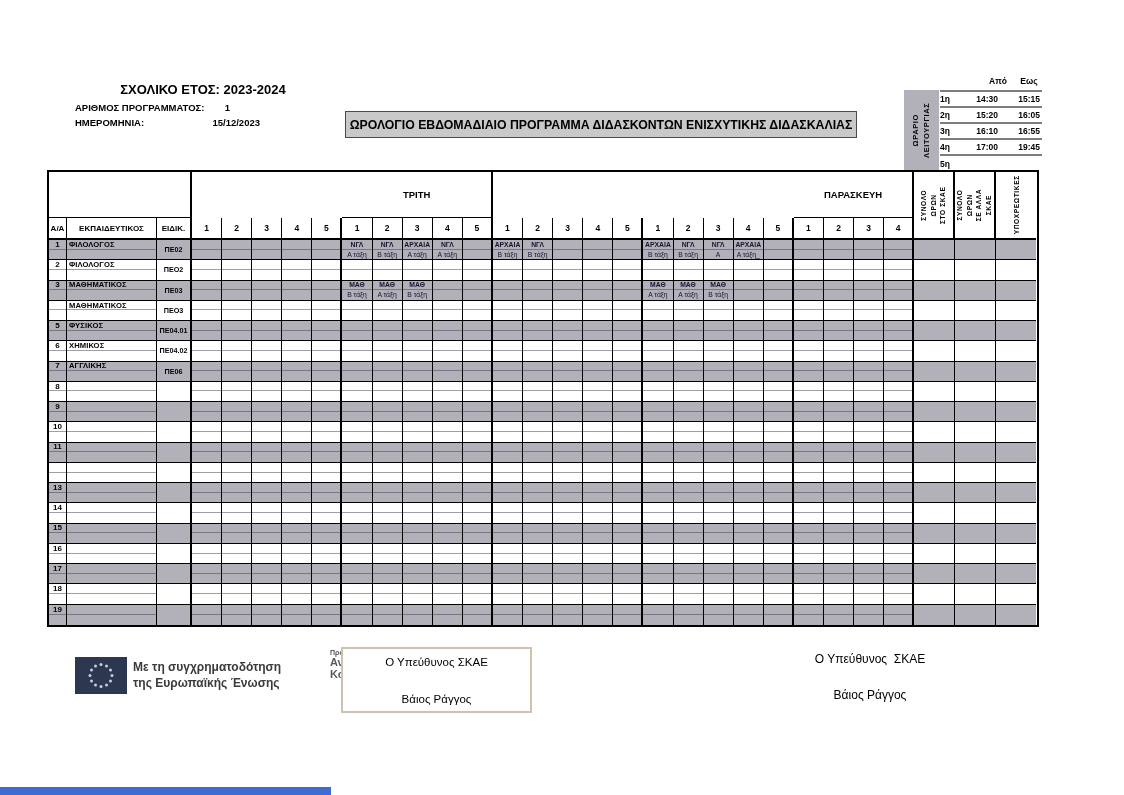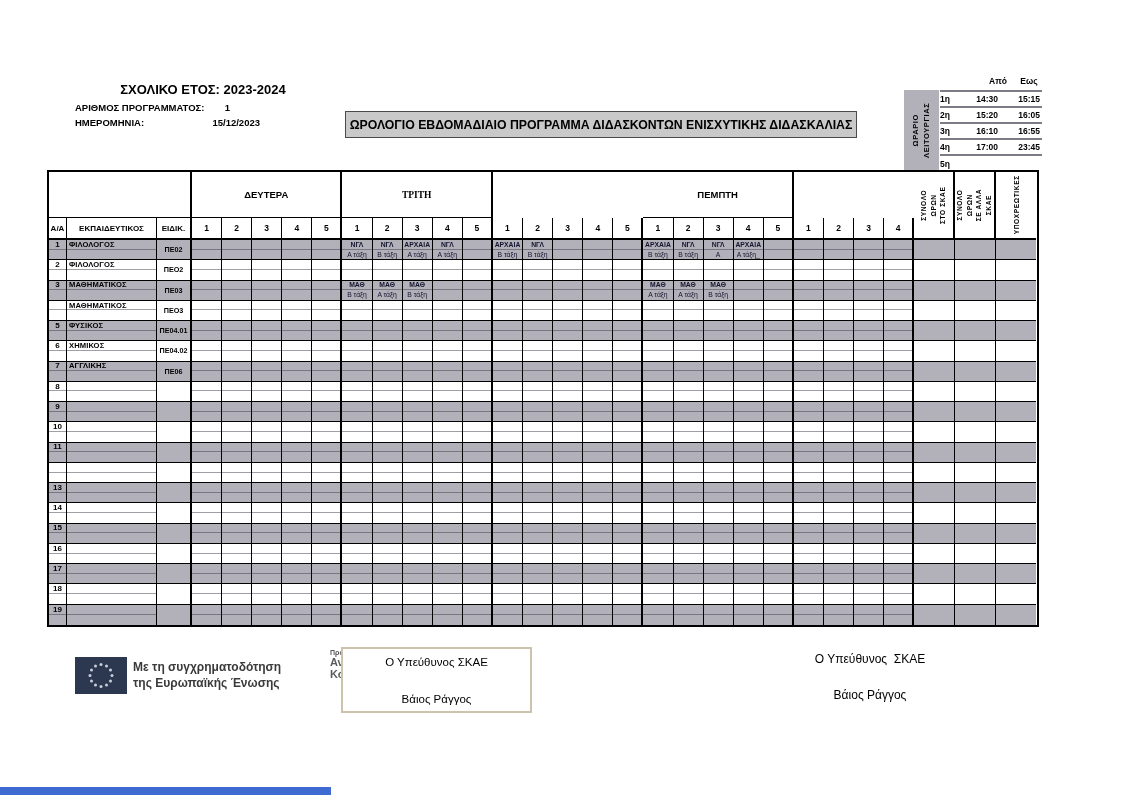--- a/index.html
+++ b/index.html
@@ -111,35 +111,34 @@
           <div class="t">16:05</div>
         </div>
         <div class="hrow uline">
           <div class="p">3η</div>
           <div class="f">16:10</div>
           <div class="t">16:55</div>
         </div>
         <div class="hrow uline">
           <div class="p">4η</div>
           <div class="f">17:00</div>
-          <div class="t">23:45</div>
+          <div class="t">19:45</div>
         </div>
         <div class="hrow">
           <div class="p">5η</div>
           <div class="f"></div>
           <div class="t"></div>
         </div>
       </div>
   </div>
 
   <div class="abs" id="main-table">
       <div class="cell blank-head" style="grid-area: 1 / 1 / auto / span 3;"></div>
-      <div class="cell day-head" style="grid-area: 1 / 4 / auto / span 5;">ΔΕΥΤΕΡΑ</div>
-      <div class="cell day-head" style="grid-area: 1 / 9 / auto / span 5; font-family: Liberation Serif, serif;">ΤΡΙΤΗ</div>
-      <div class="cell day-head" style="grid-area: 1 / 19 / auto / span 5;">ΠΕΜΠΤΗ</div>
+      <div class="cell day-head" style="grid-area: 1 / 9 / auto / span 5;">ΤΡΙΤΗ</div>
+      <div class="cell day-head" style="grid-area: 1 / 24 / auto / span 4;">ΠΑΡΑΣΚΕΥΗ</div>
       <div class="cell vhead" style="grid-area: 1 / 28 / span 2;">
         <div>ΣΥΝΟΛΟ
 ΩΡΩΝ
 ΣΤΟ ΣΚΑΕ</div>
       </div>
       <div class="cell vhead" style="grid-area: 1 / 29 / span 2;">
         <div>ΣΥΝΟΛΟ ΩΡΩΝ
 ΣΕ ΑΛΛΑ
 ΣΚΑΕ</div>
       </div>

